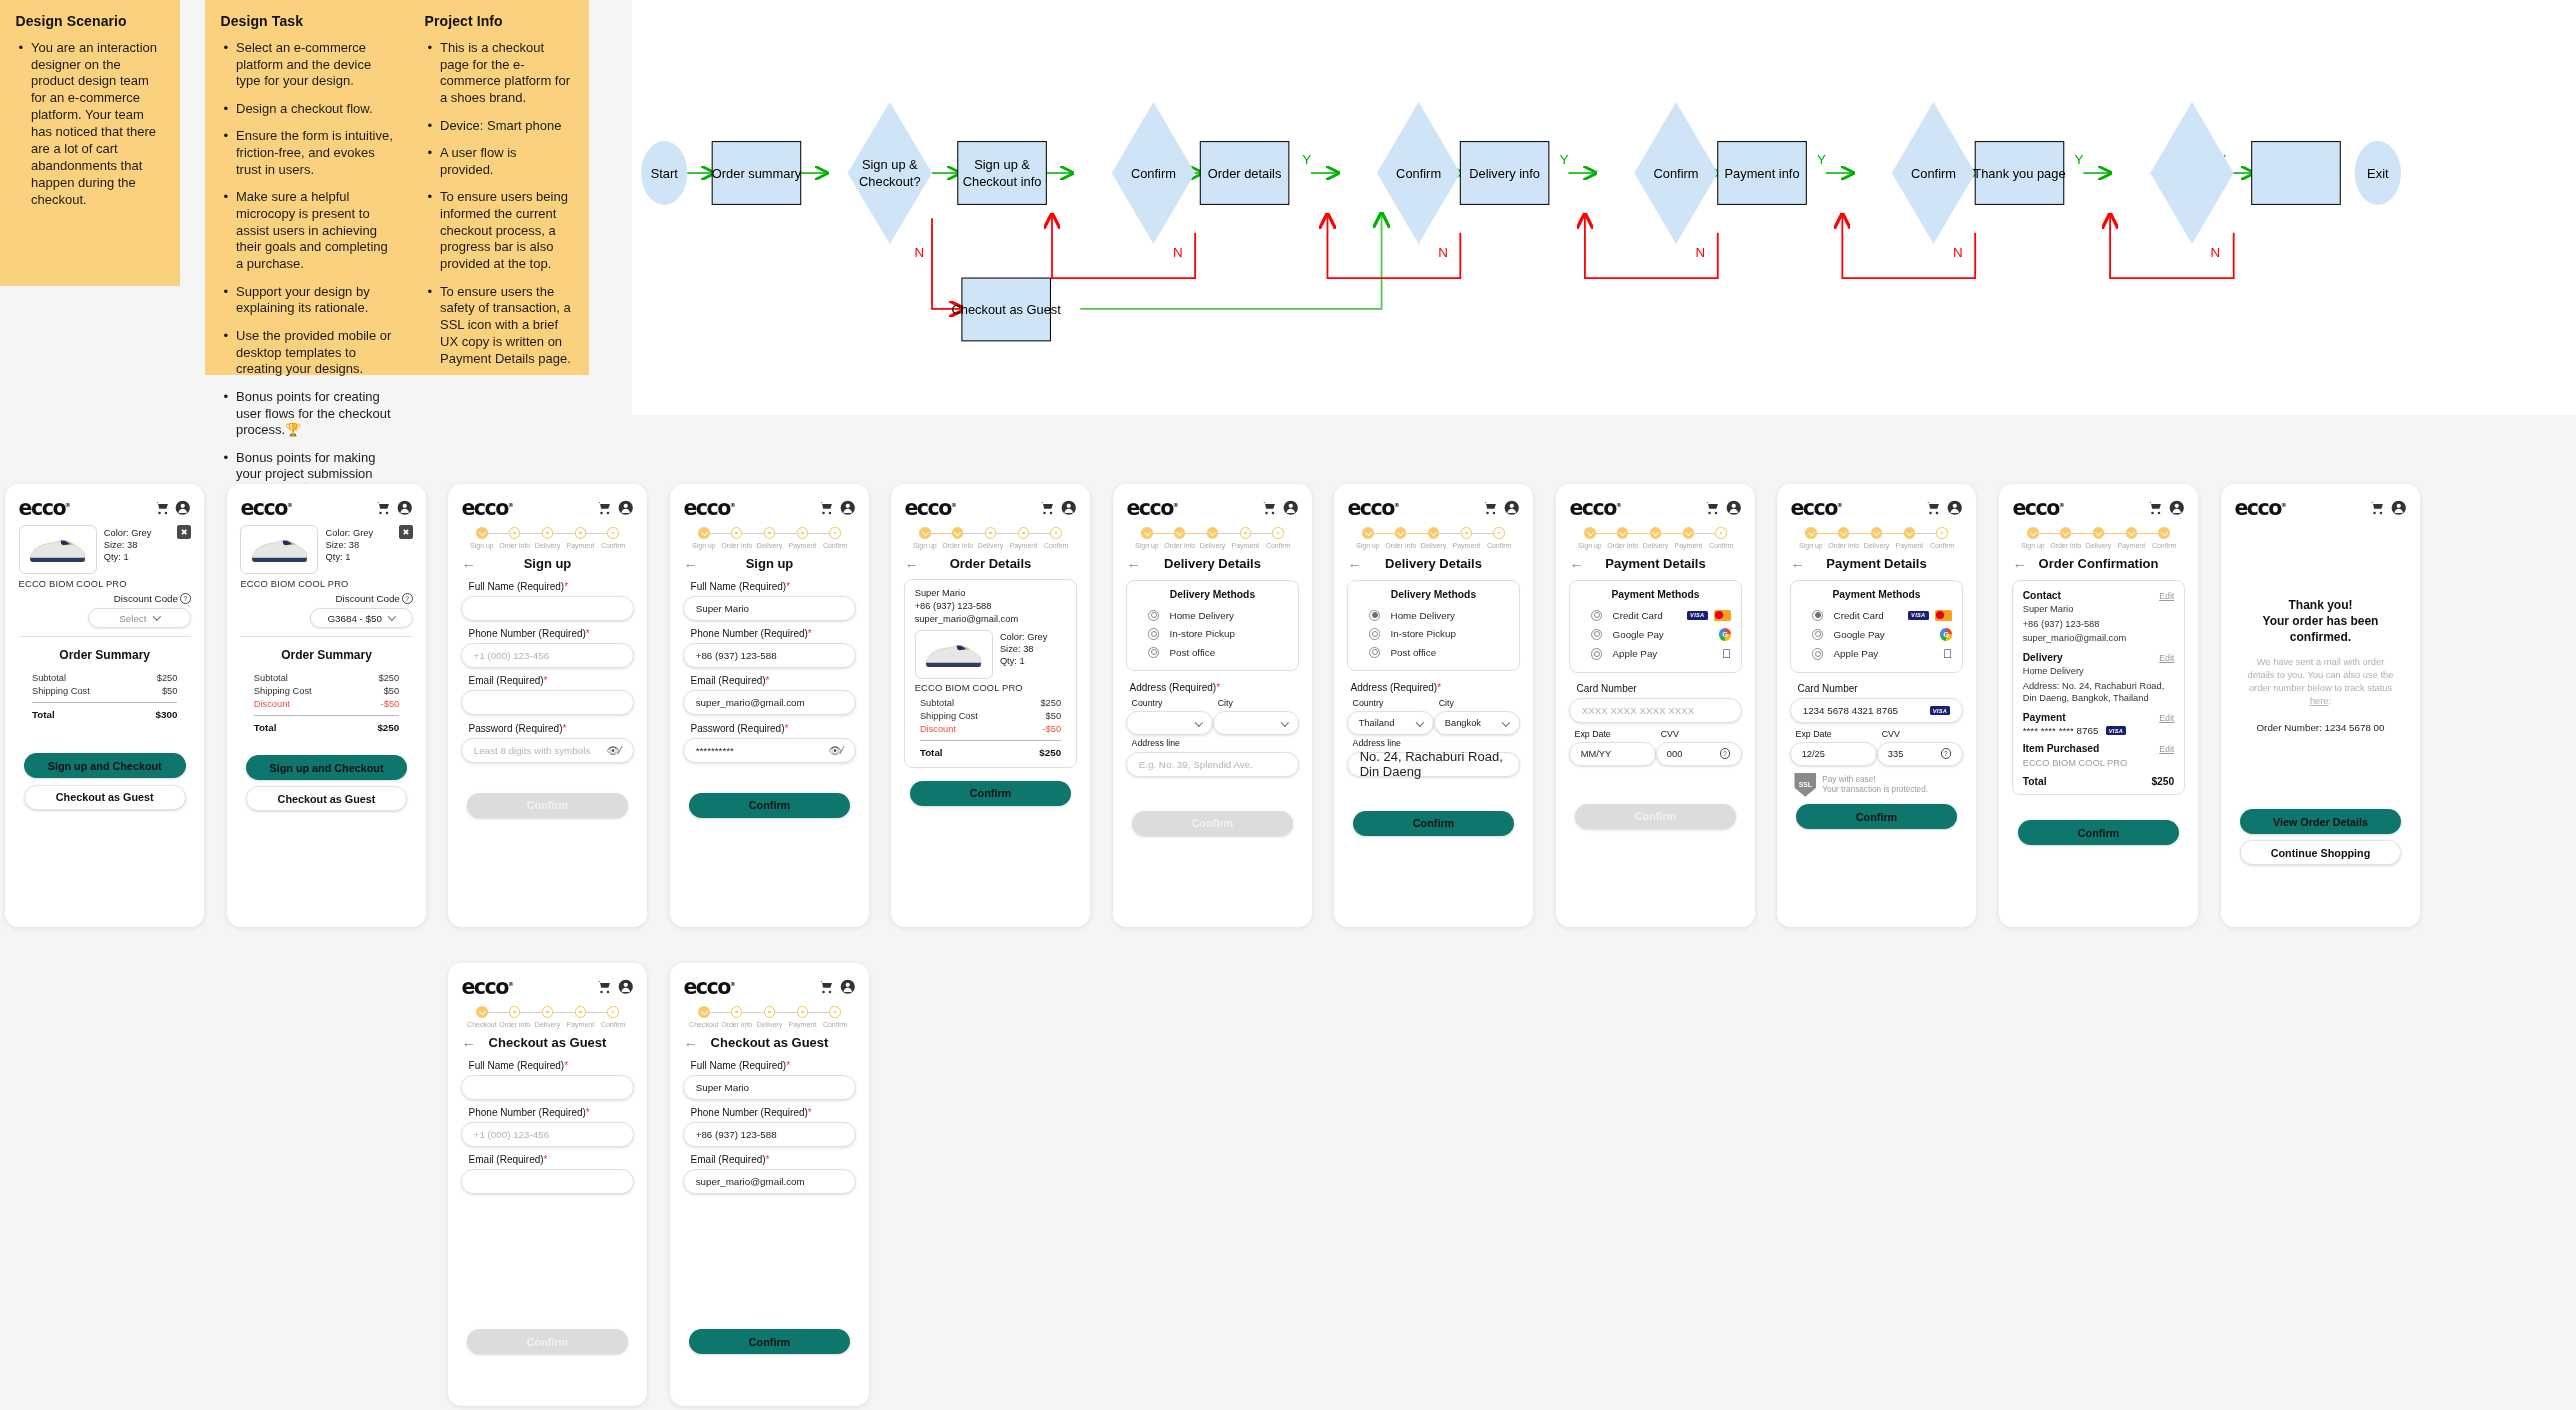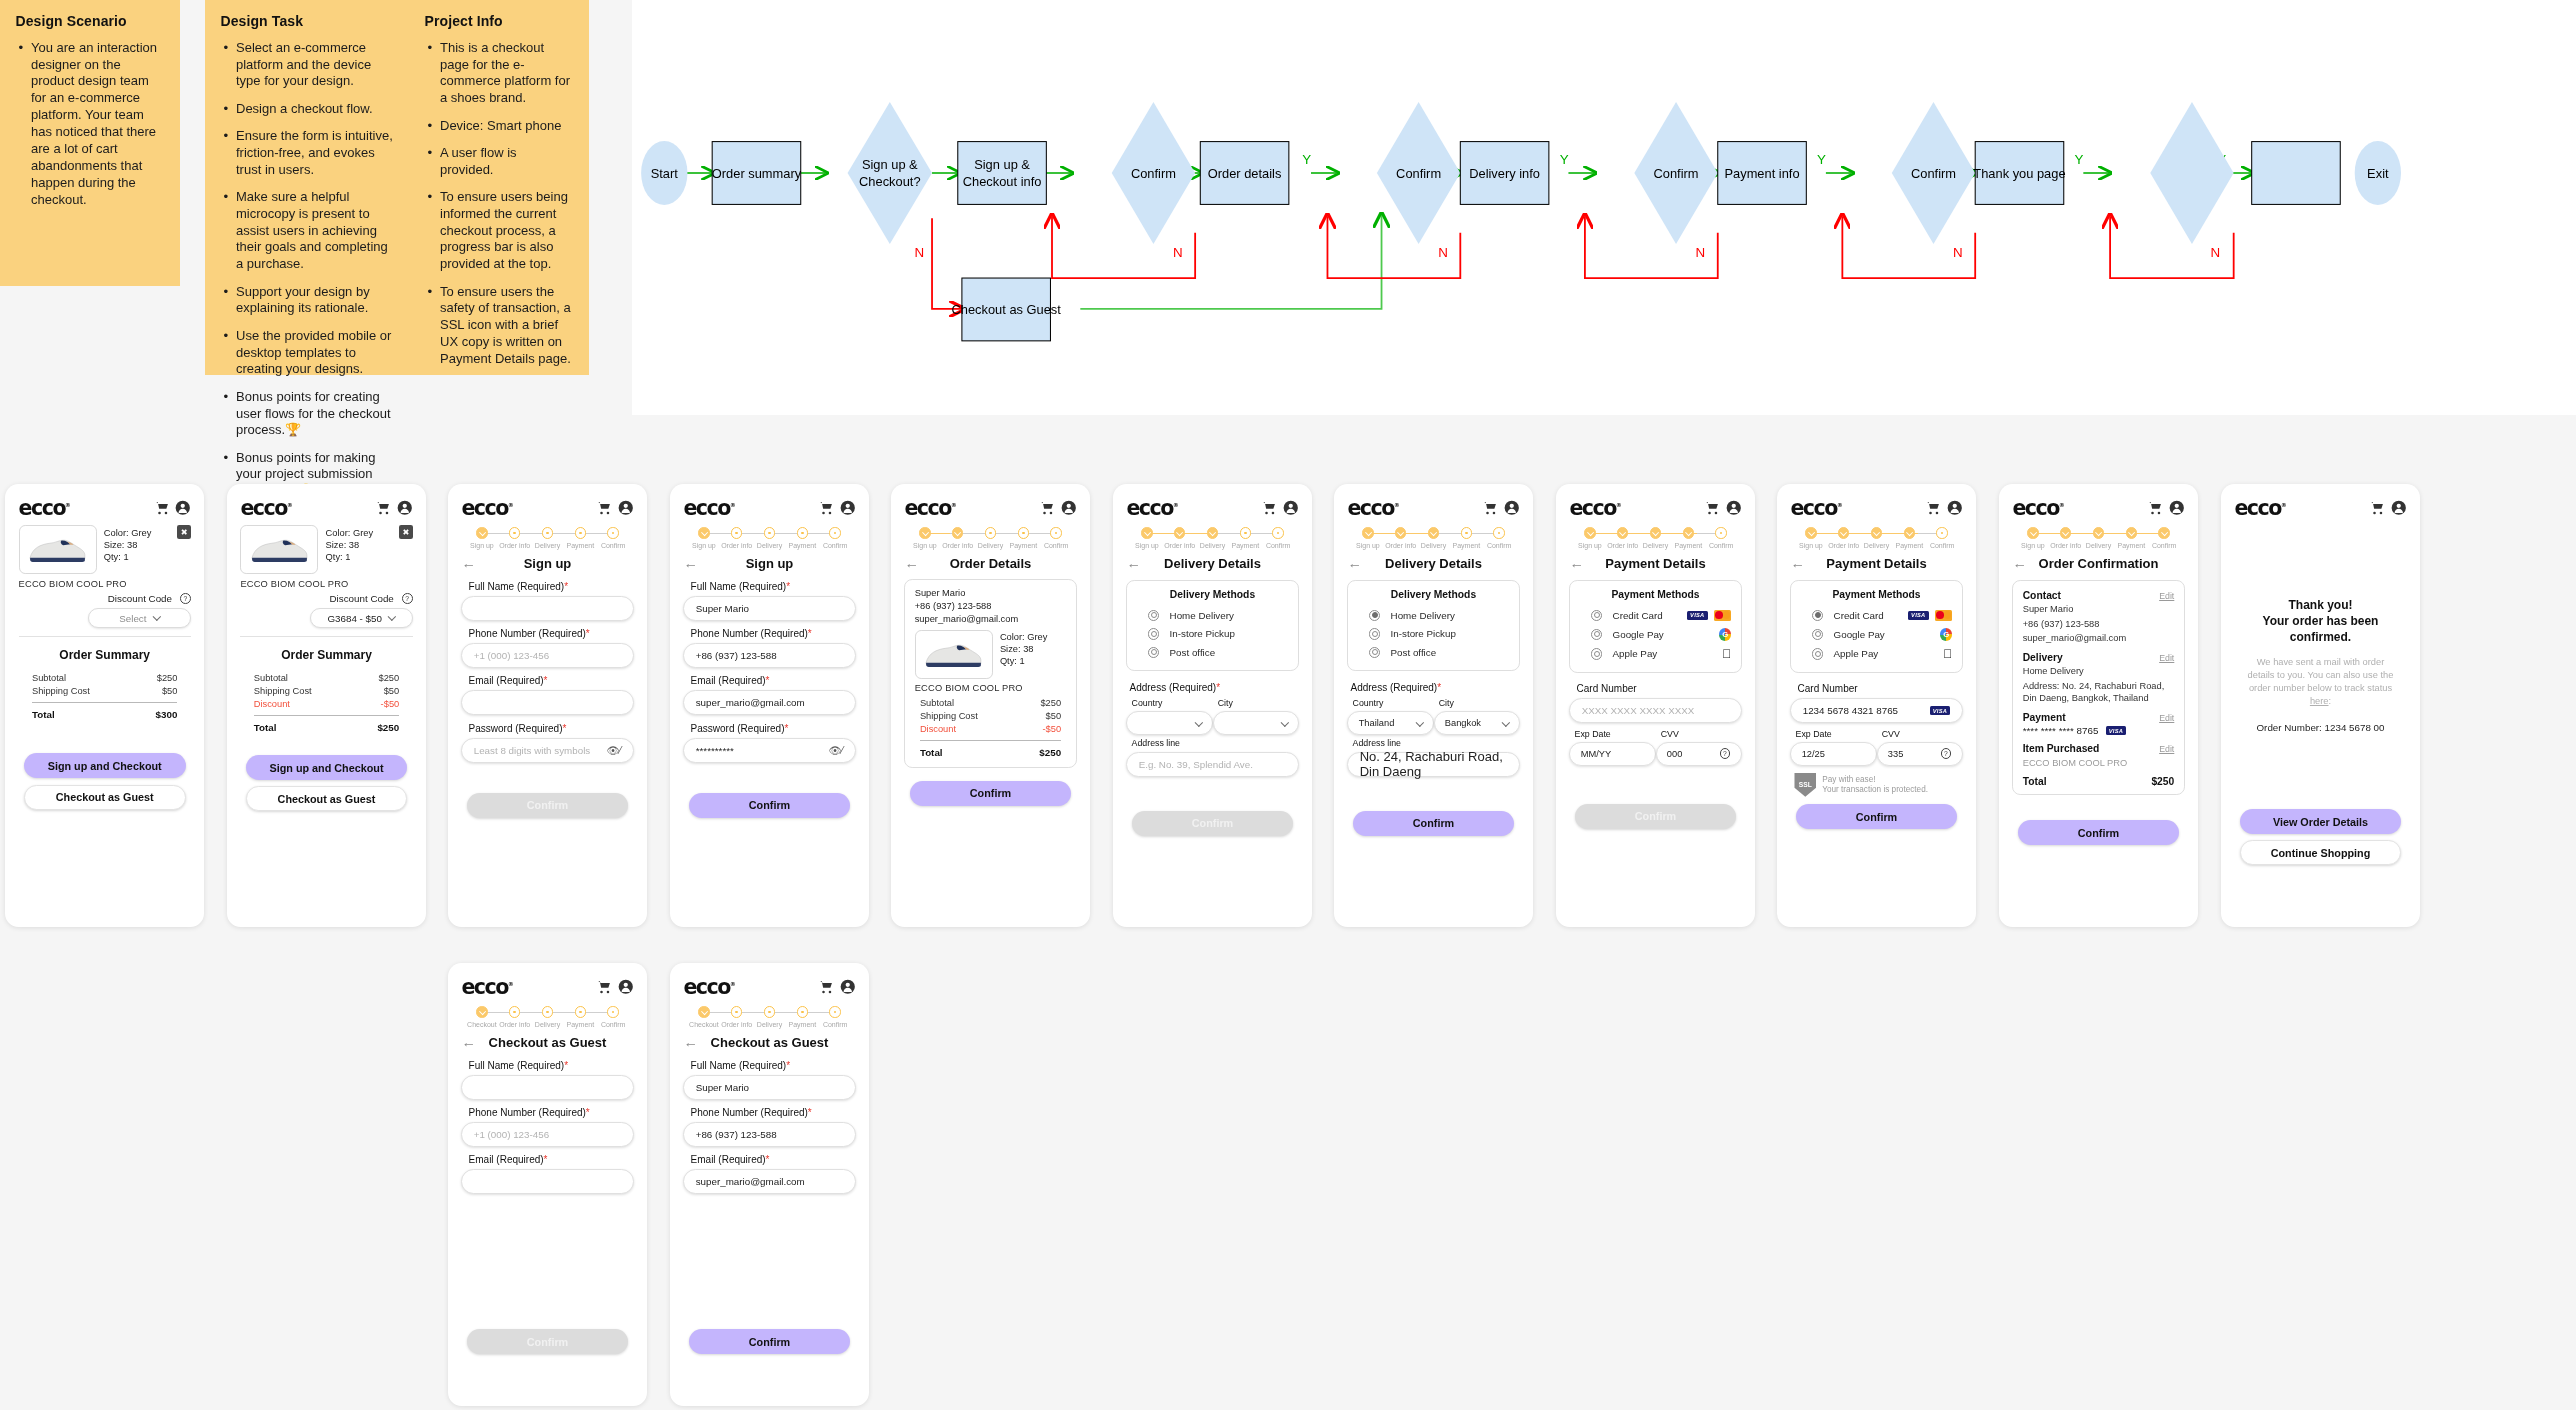--- a/index.html
+++ b/index.html
@@ -49,42 +49,42 @@
 
   
   .prod-row { display:flex; gap:7.2px; margin-top:5.2px; }
   .prod-img { width:78px; height:49px; border:0.5px solid #d9d9d9; border-radius:6.2px; display:flex; align-items:center; justify-content:center; background:#fff;}
   .prod-meta { flex:1; display:flex; flex-direction:column; gap:2px; font-size:9.3px; color:#222; padding-top:2.1px;}
   .prod-name { font-size:9.3px; color:#2b2b2b; margin-top:4.1px; letter-spacing:0.2px;}
   .trash { width:13.4px; height:13.4px; background:#4a4a4a; border-radius:2.1px; color:#fff; font-size:8.2px;
            display:flex; align-items:center; justify-content:center; }
 
   .disc-wrap { margin-top:4.1px; text-align:right; }
-  .disc-label { font-size:9.8px; color:#222; display:inline-flex; align-items:center; gap:8px; }
+  .disc-label { font-size:9.8px; color:#222; display:inline-flex; align-items:center; gap:2px; }
   .qmark { width:10.8px; height:10.8px; border:0.8px solid #444; border-radius:50%; font-size:6.7px; display:inline-flex;
            align-items:center; justify-content:center; color:#333;}
   .disc-select { margin-top:4.1px; width:103px; margin-left:auto; height:20.6px; border:0.5px solid #dcdcdc; border-radius:11.3px;
                  display:flex; align-items:center; justify-content:center; gap:7.2px; font-size:9.8px; color:#8d8d8d;
                  box-shadow:0 1px 2.1px rgba(0,0,0,.10); background:#fff;}
   .disc-select.filled { color:#222; }
   .chev { width:5.7px; height:5.7px; border-right:1.1px solid #6d6d6d; border-bottom:1.1px solid #6d6d6d;
           transform:rotate(45deg) translate(-1px,-1px); }
 
   .hr { height:0.5px; background:#e2e2e2; margin:7.2px 0 0 0; }
 
   .os-title { text-align:center; font-size:12px; font-weight:bold; color:#111; margin:12.4px 0 9.3px 0;}
   .sum { margin:0 13.4px; }
   .sum-row { display:flex; justify-content:space-between; font-size:9.3px; color:#333; padding:1.5px 0;}
   .sum-row.disc { color:#f2503c; }
   .sum-sep { height:0.5px; background:#b9b9b9; margin:4.6px 0; }
   .sum-row.total { font-weight:bold; font-size:9.8px; color:#111; }
 
   .btn { height:25px; border-radius:13.4px; display:flex; align-items:center; justify-content:center;
          font-size:10.8px; font-weight:bold; margin:0 5.2px; box-shadow:0 1px 2.6px rgba(0,0,0,.16); }
-  .btn.primary { background:#c4b5fd; color:#111; }
+  .btn.primary { background:#0f766e; color:#111; }
   .btn.ghost { background:#fff; color:#111; border:0.5px solid #e3e3e3; }
   .btn.disabled { background:#dcdcdc; color:#f1f1f1; }
 
   
   .field { margin-top:7.2px; }
   .flabel { font-size:10px; color:#111; margin:0 0 4.1px 7.2px; }
   .req { color:#e8362c; }
   .input { height:25px; border:0.5px solid #e0e0e0; border-radius:13.4px; background:#fff;
            display:flex; align-items:center; padding:0 11.3px; font-size:9.8px; color:#222;
            box-shadow:0 1px 2.6px rgba(0,0,0,.13); }

